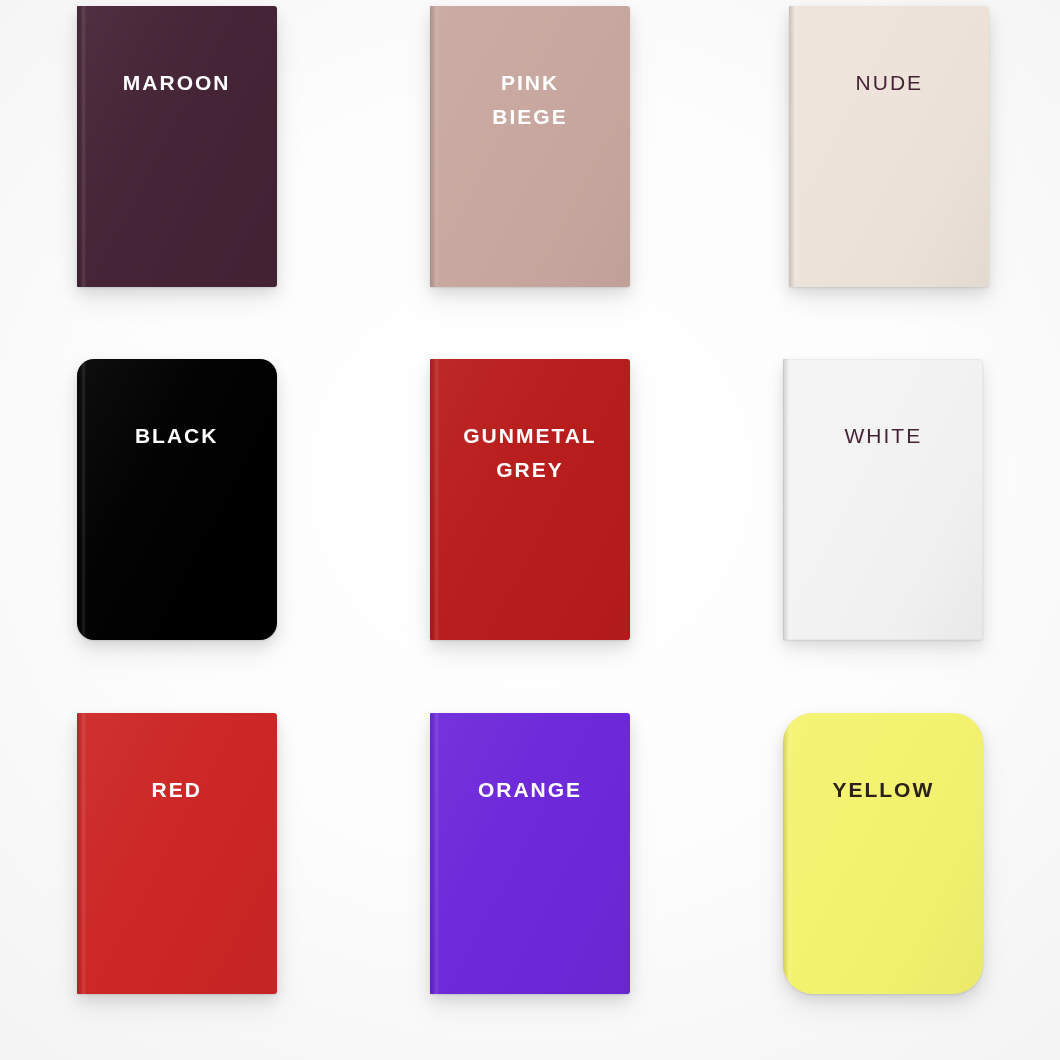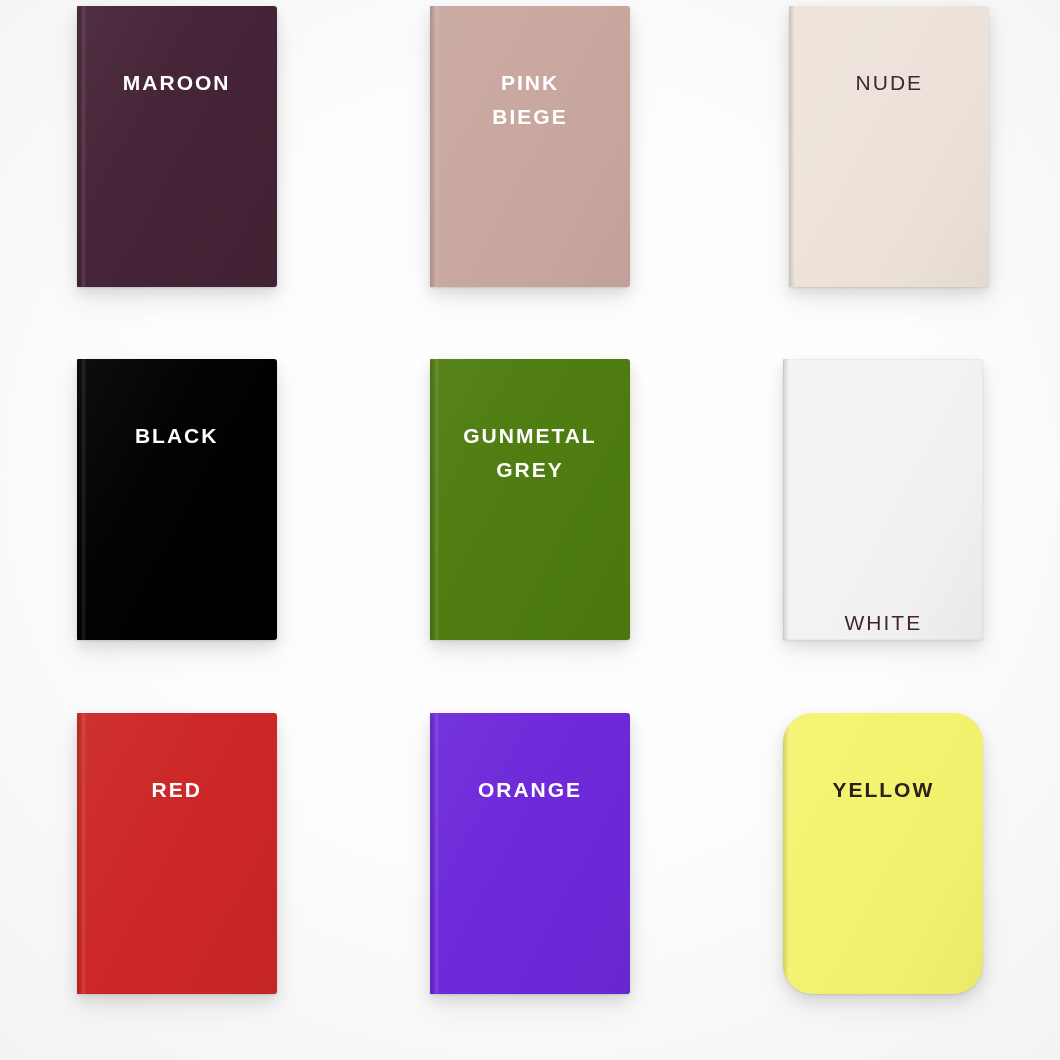--- a/index.html
+++ b/index.html
@@ -109,21 +109,20 @@
   .swatch.light-text .swatch-label { font-weight: 700; }
   .swatch.dark-text  .swatch-label { font-weight: 400; }
 
   
   .swatch.needs-edge {
     box-shadow:
       inset 0 0 0 1px rgba(0,0,0,0.035),
       0 1px 2px rgba(0,0,0,0.09),
       0 6px 14px rgba(0,0,0,0.09),
       0 14px 30px rgba(0,0,0,0.06);
-    align-items: flex-end;
   }
 </style>
 </head>
 <body style="background: rgb(250, 250, 250);">
 
 <div class="backdrop"></div>
 
 <div class="grid">
 
   <div class="cell">
@@ -139,27 +138,27 @@
     </div>
   </div>
 
   <div class="cell">
     <div class="swatch dark-text" style="background-color: rgb(237, 227, 218); margin-left: 12px;">
       <span class="swatch-label" style="color: rgb(69, 35, 54);">NUDE</span>
     </div>
   </div>
 
   <div class="cell">
-    <div class="swatch light-text" style="background-color: rgb(0, 0, 0);">
+    <div class="swatch light-text" style="background-color: rgb(0, 0, 0); border-radius: 17px;">
       <span class="swatch-label" style="color: rgb(255, 255, 255);">BLACK</span>
     </div>
   </div>
 
   <div class="cell">
-    <div class="swatch light-text" style="background-color: #4d7c0f;">
+    <div class="swatch light-text" style="background-color: #b91c1c;">
       <span class="swatch-label" style="color: rgb(255, 255, 255);">GUNMETAL
 GREY</span>
     </div>
   </div>
 
   <div class="cell">
     <div class="swatch dark-text needs-edge" style="background-color: rgb(243, 243, 244);">
       <span class="swatch-label" style="color: rgb(69, 35, 54);">WHITE</span>
     </div>
   </div>

